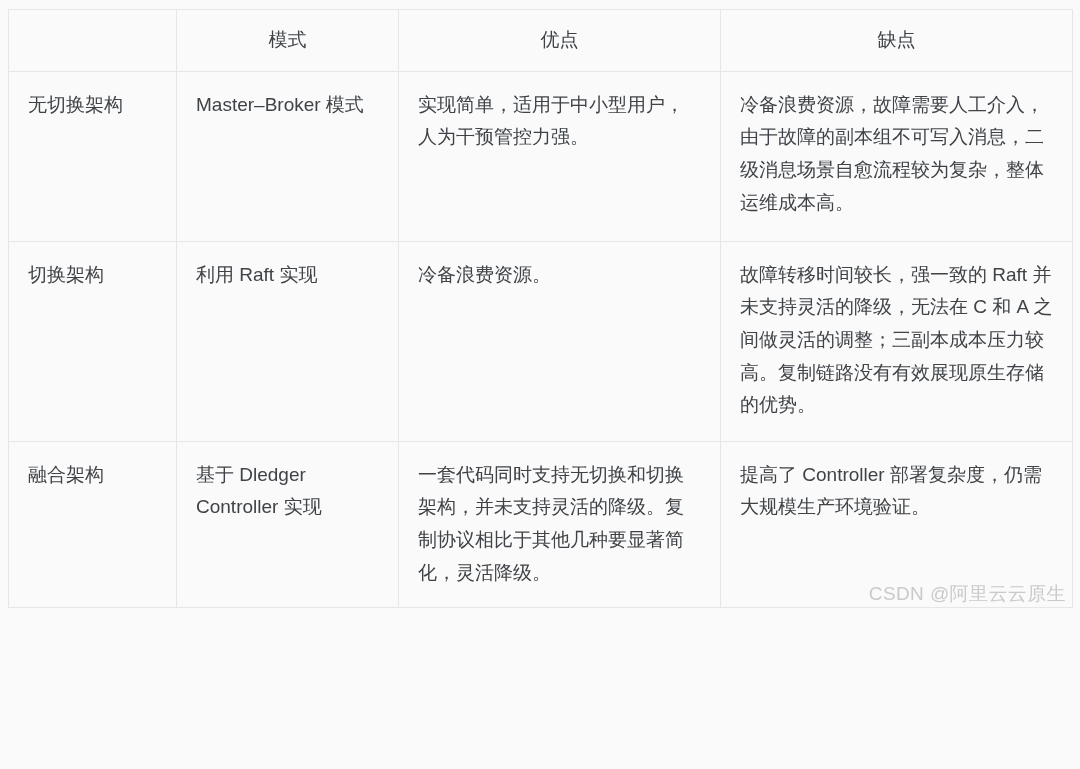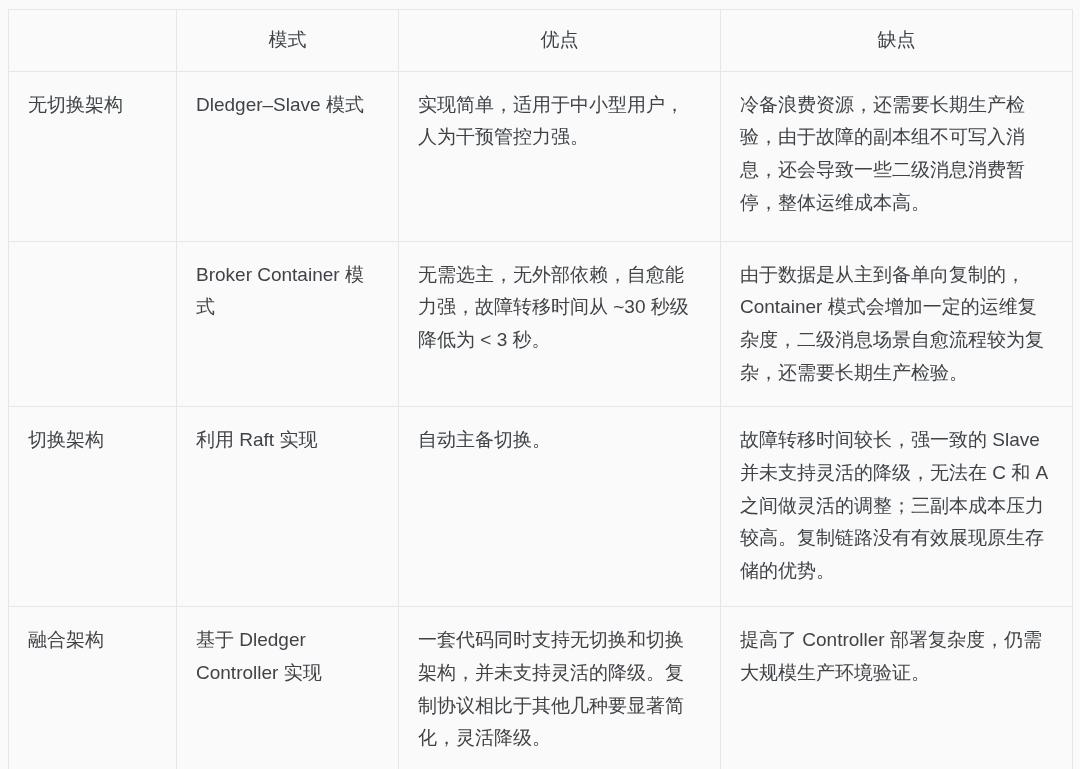--- a/index.html
+++ b/index.html
@@ -109,68 +109,55 @@
         <th>优点</th>
         <th>缺点</th>
       </tr>
     </thead>
     <tbody>
       <tr class="row-0">
         <td>
             <span class="cell-text">无切换架构</span>
           </td>
         <td>
-            <span class="cell-text">Dledger–Slave 模式</span>
+            <span class="cell-text">Master–Broker 模式</span>
           </td>
         <td>
             <span class="cell-text">实现简单，适用于中小型用户，人为干预管控力强。</span>
           </td>
         <td>
-            <span class="cell-text">冷备浪费资源，还需要长期生产检验，由于故障的副本组不可写入消息，还会导致一些二级消息消费暂停，整体运维成本高。</span>
-          </td>
-      </tr>
-      <tr class="row-1">
-        <td>
-            <span class="cell-text"></span>
-          </td>
-        <td>
-            <span class="cell-text">Broker Container 模式</span>
-          </td>
-        <td>
-            <span class="cell-text">无需选主，无外部依赖，自愈能力强，故障转移时间从 ~30 秒级降低为 &lt; 3 秒。</span>
-          </td>
-        <td>
-            <span class="cell-text">由于数据是从主到备单向复制的，Container 模式会增加一定的运维复杂度，二级消息场景自愈流程较为复杂，还需要长期生产检验。</span>
+            <span class="cell-text">冷备浪费资源，故障需要人工介入，由于故障的副本组不可写入消息，二级消息场景自愈流程较为复杂，整体运维成本高。</span>
           </td>
       </tr>
       <tr class="row-2">
         <td>
             <span class="cell-text">切换架构</span>
           </td>
         <td>
             <span class="cell-text">利用 Raft 实现</span>
           </td>
         <td>
-            <span class="cell-text">自动主备切换。</span>
+            <span class="cell-text">冷备浪费资源。</span>
           </td>
         <td>
-            <span class="cell-text">故障转移时间较长，强一致的 Slave 并未支持灵活的降级，无法在 C 和 A 之间做灵活的调整；三副本成本压力较高。复制链路没有有效展现原生存储的优势。</span>
+            <span class="cell-text">故障转移时间较长，强一致的 Raft 并未支持灵活的降级，无法在 C 和 A 之间做灵活的调整；三副本成本压力较高。复制链路没有有效展现原生存储的优势。</span>
           </td>
       </tr>
       <tr class="row-3">
         <td>
             <span class="cell-text">融合架构</span>
           </td>
         <td>
             <span class="cell-text">基于 Dledger Controller 实现</span>
           </td>
         <td>
             <span class="cell-text">一套代码同时支持无切换和切换架构，并未支持灵活的降级。复制协议相比于其他几种要显著简化，灵活降级。</span>
           </td>
         <td>
             <span class="cell-text">提高了 Controller 部署复杂度，仍需大规模生产环境验证。</span>
           </td>
       </tr>
     </tbody>
   </table>
 
+  <div class="watermark">CSDN @阿里云云原生</div>
 
 </div>
 
 </body></html>

